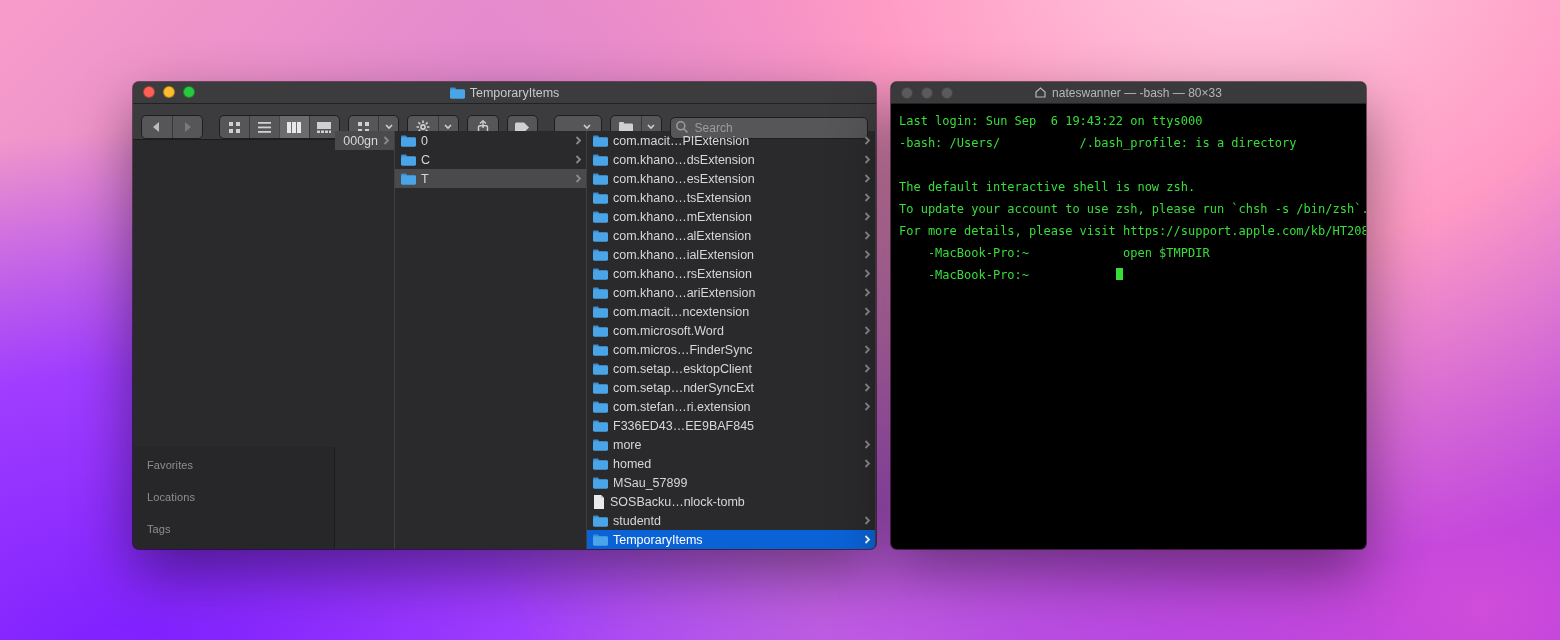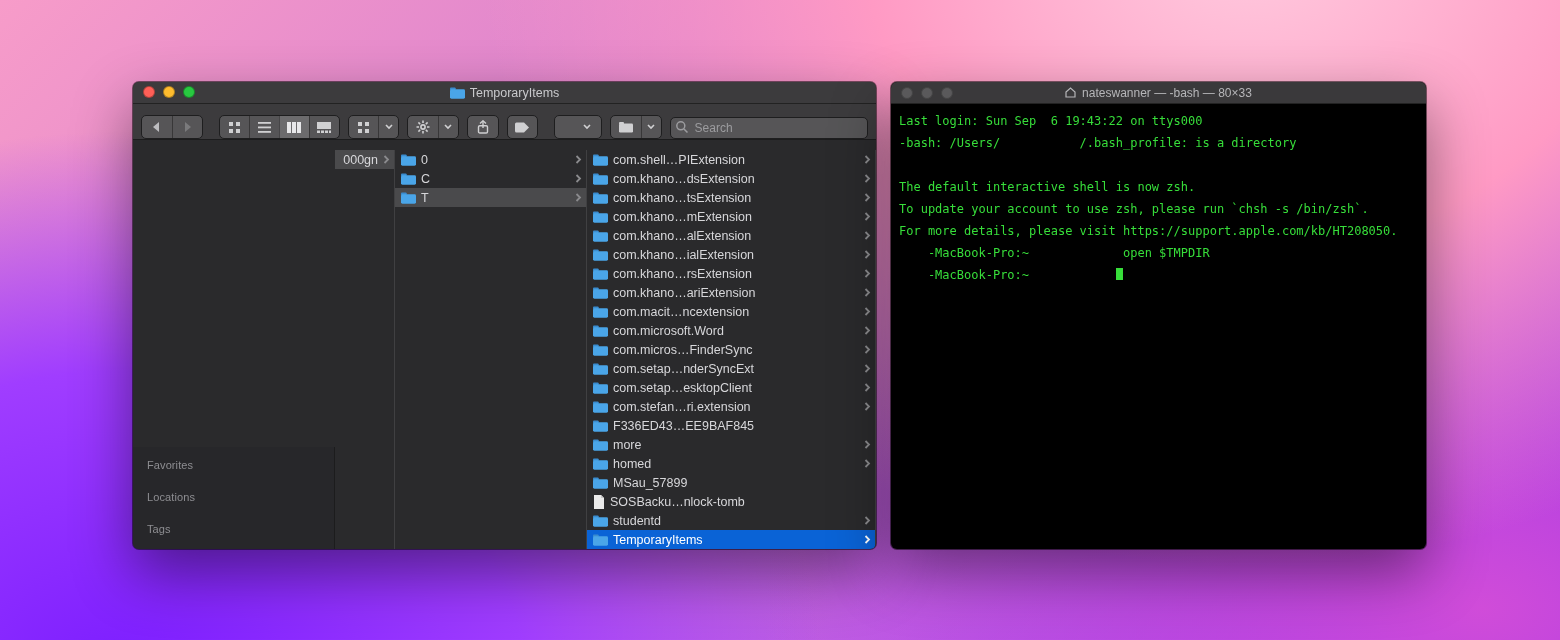--- a/index.html
+++ b/index.html
@@ -58,21 +58,21 @@
   .row.sel-strong .label { color: #fff; }
   .row.sel-strong .chev path { stroke: #fff; }
   .chev { margin-left: auto; }
   .chev path { stroke: #8a8a8d; stroke-width: 1.8; fill: none; }
 
   .folder-icon-mini { width: 15px; height: 12px; }
   .folder-icon-mini .fbody { fill: #4aa5e8; } .folder-icon-mini .ftab { fill: #3a8ccf; }
   .file-icon-mini { width: 12px; height: 14px; }
 
   
-  .terminal { left: 891px; top: 82px; width: 535px; height: 467px; background: #000; color: #37de3a; font-family: "Menlo", "Consolas", monospace; font-size: 12px; }
+  .terminal { left: 891px; top: 82px; width: 475px; height: 467px; background: #000; color: #37de3a; font-family: "Menlo", "Consolas", monospace; font-size: 12px; }
   .term-title { height: 22px; background: #3a393b; display: flex; align-items: center; justify-content: center; gap: 6px; color: #b6b6b9; font-size: 12px; font-family: -apple-system, Arial, sans-serif; position: relative; border-bottom: 1px solid #222; }
   .term-title .traffic { left: 10px; top: 5px; }
   .term-body { padding: 6px 8px; line-height: 22px; white-space: pre; }
   .cursor-block { display: inline-block; width: 7px; height: 12px; background: #37de3a; vertical-align: -1px; }
 
   .col0 .row { justify-content: flex-end; padding-right: 4px; }
   .col0 .row .label { text-align: right; direction: rtl; }
 </style>
 </head>
 <body>
@@ -282,40 +282,50 @@
               <path d="M1.5 1 L5 4.5 L1.5 8"></path>
             </svg>
           </div>
         </div>
       <div class="col col2" id="col2">
           <div class="row">
             <svg class="folder-icon-mini" viewBox="0 0 16 12">
               <rect class="ftab" x="0" y="0" width="6" height="3" rx="1"></rect>
               <rect class="fbody" x="0" y="2" width="16" height="10" rx="1.5"></rect>
             </svg>
-            <span class="label">com.shell…PIExtension</span>
+            <span class="label">com.macit…PIExtension</span>
             <svg class="chev" width="7" height="9" viewBox="0 0 7 9">
               <path d="M1.5 1 L5 4.5 L1.5 8"></path>
             </svg>
           </div>
           <div class="row">
             <svg class="folder-icon-mini" viewBox="0 0 16 12">
               <rect class="ftab" x="0" y="0" width="6" height="3" rx="1"></rect>
               <rect class="fbody" x="0" y="2" width="16" height="10" rx="1.5"></rect>
             </svg>
             <span class="label">com.khano…dsExtension</span>
             <svg class="chev" width="7" height="9" viewBox="0 0 7 9">
               <path d="M1.5 1 L5 4.5 L1.5 8"></path>
             </svg>
           </div>
           <div class="row">
             <svg class="folder-icon-mini" viewBox="0 0 16 12">
               <rect class="ftab" x="0" y="0" width="6" height="3" rx="1"></rect>
               <rect class="fbody" x="0" y="2" width="16" height="10" rx="1.5"></rect>
             </svg>
+            <span class="label">com.khano…esExtension</span>
+            <svg class="chev" width="7" height="9" viewBox="0 0 7 9">
+              <path d="M1.5 1 L5 4.5 L1.5 8"></path>
+            </svg>
+          </div>
+          <div class="row">
+            <svg class="folder-icon-mini" viewBox="0 0 16 12">
+              <rect class="ftab" x="0" y="0" width="6" height="3" rx="1"></rect>
+              <rect class="fbody" x="0" y="2" width="16" height="10" rx="1.5"></rect>
+            </svg>
             <span class="label">com.khano…tsExtension</span>
             <svg class="chev" width="7" height="9" viewBox="0 0 7 9">
               <path d="M1.5 1 L5 4.5 L1.5 8"></path>
             </svg>
           </div>
           <div class="row">
             <svg class="folder-icon-mini" viewBox="0 0 16 12">
               <rect class="ftab" x="0" y="0" width="6" height="3" rx="1"></rect>
               <rect class="fbody" x="0" y="2" width="16" height="10" rx="1.5"></rect>
             </svg>
@@ -392,31 +402,31 @@
             <span class="label">com.micros…FinderSync</span>
             <svg class="chev" width="7" height="9" viewBox="0 0 7 9">
               <path d="M1.5 1 L5 4.5 L1.5 8"></path>
             </svg>
           </div>
           <div class="row">
             <svg class="folder-icon-mini" viewBox="0 0 16 12">
               <rect class="ftab" x="0" y="0" width="6" height="3" rx="1"></rect>
               <rect class="fbody" x="0" y="2" width="16" height="10" rx="1.5"></rect>
             </svg>
+            <span class="label">com.setap…esktopClient</span>
+            <svg class="chev" width="7" height="9" viewBox="0 0 7 9">
+              <path d="M1.5 1 L5 4.5 L1.5 8"></path>
+            </svg>
+          </div>
+          <div class="row">
+            <svg class="folder-icon-mini" viewBox="0 0 16 12">
+              <rect class="ftab" x="0" y="0" width="6" height="3" rx="1"></rect>
+              <rect class="fbody" x="0" y="2" width="16" height="10" rx="1.5"></rect>
+            </svg>
             <span class="label">com.setap…nderSyncExt</span>
-            <svg class="chev" width="7" height="9" viewBox="0 0 7 9">
-              <path d="M1.5 1 L5 4.5 L1.5 8"></path>
-            </svg>
-          </div>
-          <div class="row">
-            <svg class="folder-icon-mini" viewBox="0 0 16 12">
-              <rect class="ftab" x="0" y="0" width="6" height="3" rx="1"></rect>
-              <rect class="fbody" x="0" y="2" width="16" height="10" rx="1.5"></rect>
-            </svg>
-            <span class="label">com.setap…esktopClient</span>
             <svg class="chev" width="7" height="9" viewBox="0 0 7 9">
               <path d="M1.5 1 L5 4.5 L1.5 8"></path>
             </svg>
           </div>
           <div class="row">
             <svg class="folder-icon-mini" viewBox="0 0 16 12">
               <rect class="ftab" x="0" y="0" width="6" height="3" rx="1"></rect>
               <rect class="fbody" x="0" y="2" width="16" height="10" rx="1.5"></rect>
             </svg>
             <span class="label">com.stefan…ri.extension</span>

